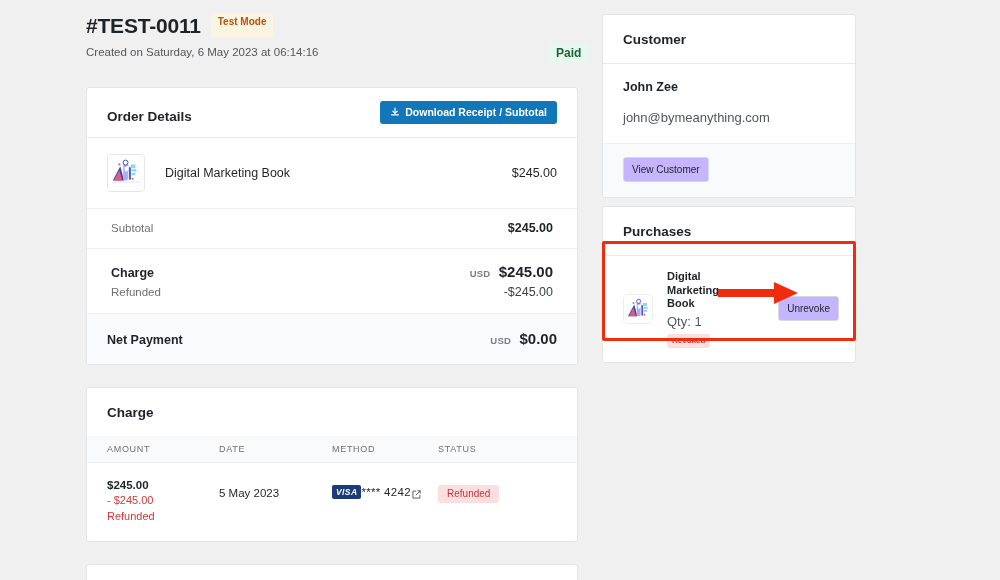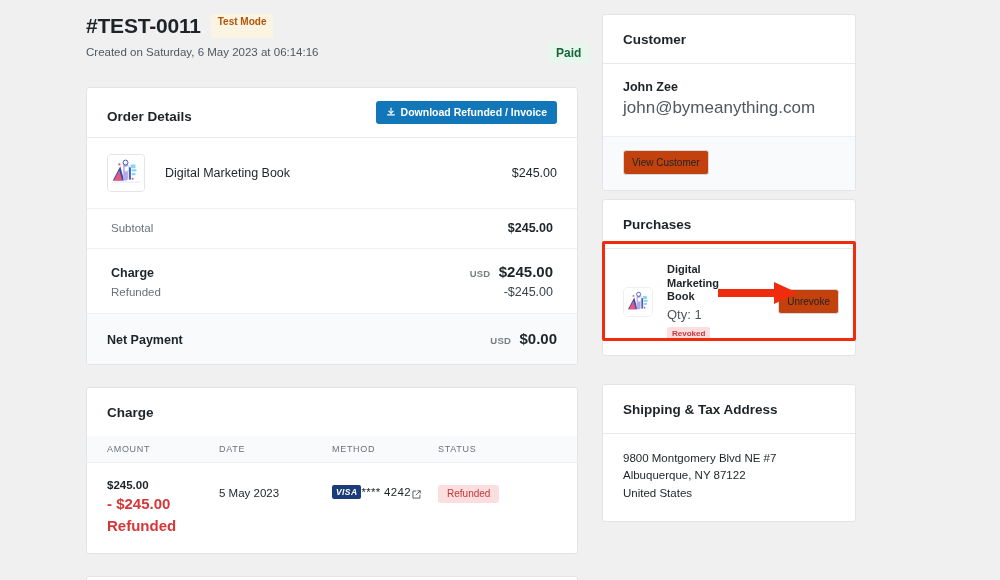--- a/index.html
+++ b/index.html
@@ -175,21 +175,21 @@
     color: #6b7178;
     font-weight: normal;
     text-transform: uppercase;
   }
   .charge-row { display: flex; padding: 14px 20px 16px; align-items: flex-start; }
   .c-amount { width: 113px; }
   .c-date   { width: 114px; }
   .c-method { width: 107px; }
   .c-status { width: 120px; }
   .amt-main { font-size: 11.5px; font-weight: bold; color: #1d2327; line-height: 1.45; }
-  .amt-ref  { font-size: 15px; color: #d63638; line-height: 1.45; font-weight: bold; }
+  .amt-ref  { font-size: 11px; color: #d63638; line-height: 1.45; }
   .date-txt { font-size: 11.5px; color: #1d2327; padding-top: 10px; }
   .method-wrap { display: flex; align-items: center; padding-top: 8px; }
   .visa {
     background: #1a3c78;
     color: #fff;
     font-size: 8.5px;
     font-weight: bold;
     font-style: italic;
     letter-spacing: 0.4px;
     padding: 3px 4px;
@@ -213,28 +213,28 @@
 
   
   .col-right {
     position: absolute;
     left: 602px;
     top: 14px;
     width: 254px;
   }
   .cust-body { padding: 16px 20px 18px; }
   .cust-name { font-size: 12.5px; font-weight: bold; color: #1d2327; }
-  .cust-email { font-size: 17px; color: #50575e; margin-top: 4px; }
+  .cust-email { font-size: 13px; color: #50575e; margin-top: 16px; }
   .cust-foot {
     background: #f9fafb;
     border-top: 1px solid #eceef0;
     padding: 13px 20px 15px;
   }
   .btn-plain {
-    background: #c2410c;
+    background: #c4b5fd;
     border: 1px solid #d5d8dc;
     border-radius: 3px;
     font-size: 10px;
     color: #1d2327;
     padding: 5px 8px;
     cursor: pointer;
     font-family: "Liberation Sans", sans-serif;
     line-height: 1.3;
   }
 
@@ -319,21 +319,21 @@
       <div class="order-details-head">
         <span class="card-title">Order Details</span>
         <button class="btn-download">
           <span class="dl-icon">
             <svg viewBox="0 0 16 16" width="10" height="10" fill="none" stroke="#ffffff" stroke-width="1.8" stroke-linecap="round" stroke-linejoin="round">
               <path d="M8 1.5v8"></path>
                 <path d="M4.5 6.5 8 10l3.5-3.5"></path>
                 <path d="M2.5 12.5h11"></path>
             </svg>
           </span>
-          <span>Download Refunded / Invoice</span>
+          <span>Download Receipt / Subtotal</span>
         </button>
       </div>
 
       <div class="product-row">
         <div class="thumb">
           <svg viewBox="0 0 38 38" width="36" height="36">
             <rect width="38" height="38" fill="#ffffff"></rect>
             <path d="M5 27 L13 12 L17 27 Z" fill="#2f4fb0"></path>
             <path d="M6 27 L12 16 L15 27 Z" fill="#e8567c"></path>
             <rect x="16" y="9" width="5" height="18" rx="2" fill="#b6a8e8"></rect>
@@ -465,30 +465,20 @@
           <div class="p-name">Digital Marketing Book</div>
           <div class="p-qty">Qty: 1</div>
           <span class="badge-revoked">Revoked</span>
         </div>
         <div class="p-action">
           <button class="btn-plain">Unrevoke</button>
         </div>
       </div>
     </div>
 
-    <div class="card card-shipping">
-      <div class="card-head">
-        <span class="card-title">Shipping &amp; Tax Address</span>
-      </div>
-      <div class="addr-body">
-        <div class="addr-line">9800 Montgomery Blvd NE #7</div>
-        <div class="addr-line">Albuquerque, NY 87122</div>
-        <div class="addr-line">United States</div>
-      </div>
-    </div>
 
   </div>
 
   <div class="highlight-box"></div>
   <div class="arrow-anno">
     <svg viewBox="0 0 80 22" width="80" height="22">
       <path d="M0 7 H56 V0 L80 11 L56 22 V15 H0 Z" fill="#ef2d0e"></path>
     </svg>
   </div>
 

